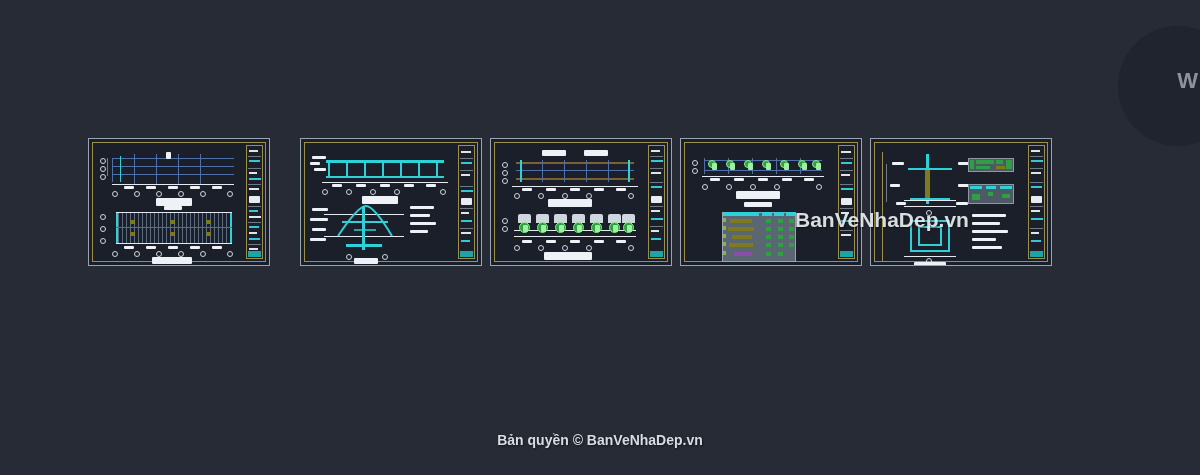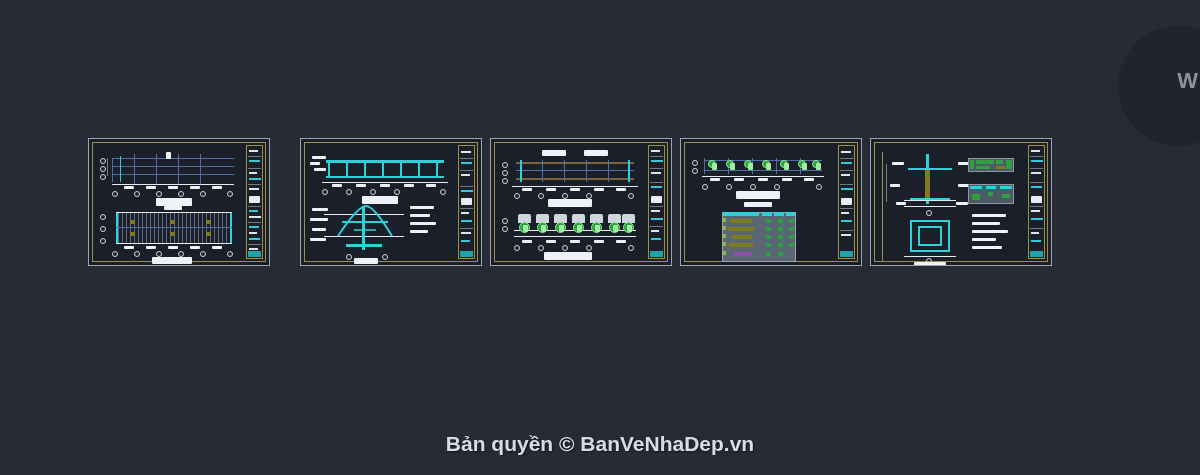--- a/index.html
+++ b/index.html
@@ -108,21 +108,21 @@
   
   .watermark {
     position: absolute; left: 795px; top: 208px;
     font-size: 21px; font-weight: bold; color: #e9ecef;
     text-shadow: 1px 1px 2px rgba(0,0,0,.55);
     white-space: nowrap; opacity: .92;
   }
   
   .footer {
     position: absolute; left: 0; right: 0; top: 432px; text-align: center;
-    font-size: 21px; font-weight: bold; color: #d9dde3;
+    font-size: 14px; font-weight: bold; color: #d9dde3;
     text-shadow: 1px 1px 2px rgba(0,0,0,.5);
   }
 </style>
 </head>
 <body>
 
 <div id="root">
 
   <div class="blob"></div>
   <div class="w-letter">W</div>
@@ -506,16 +506,17 @@
       <div class="tb-row" style="top:60px"></div>
       <div class="tb-txt" style="left:2px;top:64px;width:9px"></div>
       <div class="tb-txt c" style="left:2px;top:72px;width:12px"></div>
       <div class="tb-row" style="top:82px"></div>
       <div class="tb-txt" style="left:2px;top:86px;width:8px"></div>
       <div class="tb-txt c" style="left:2px;top:94px;width:10px"></div>
       <div class="tb-bot"></div>
     </div>
   </div>
 
+  <div class="watermark">BanVeNhaDep.vn</div>
 
   <div class="footer">Bản quyền © BanVeNhaDep.vn</div>
 
 </div>
 
 </body></html>

